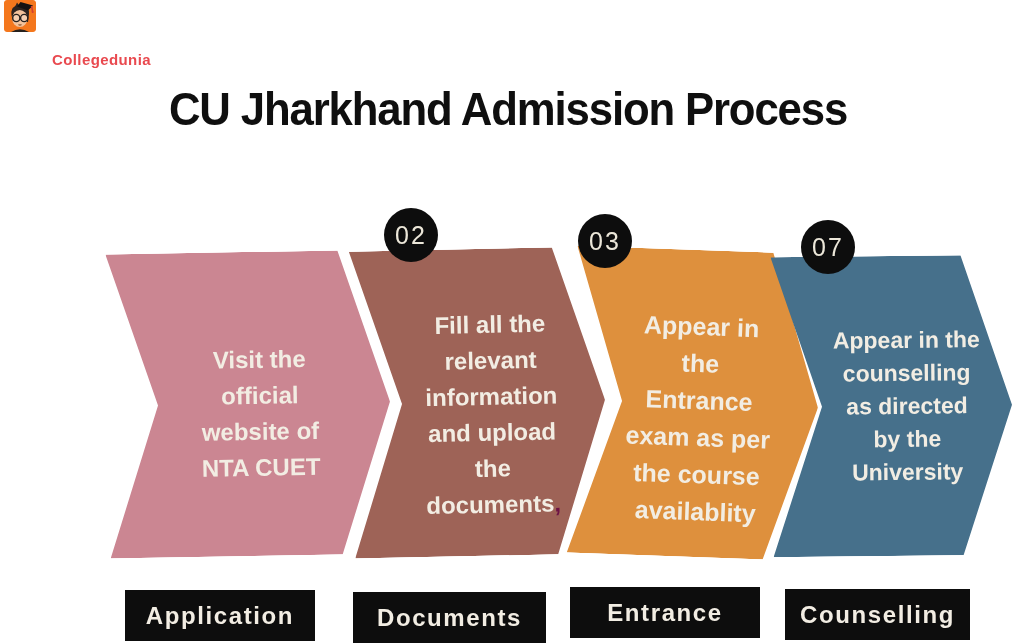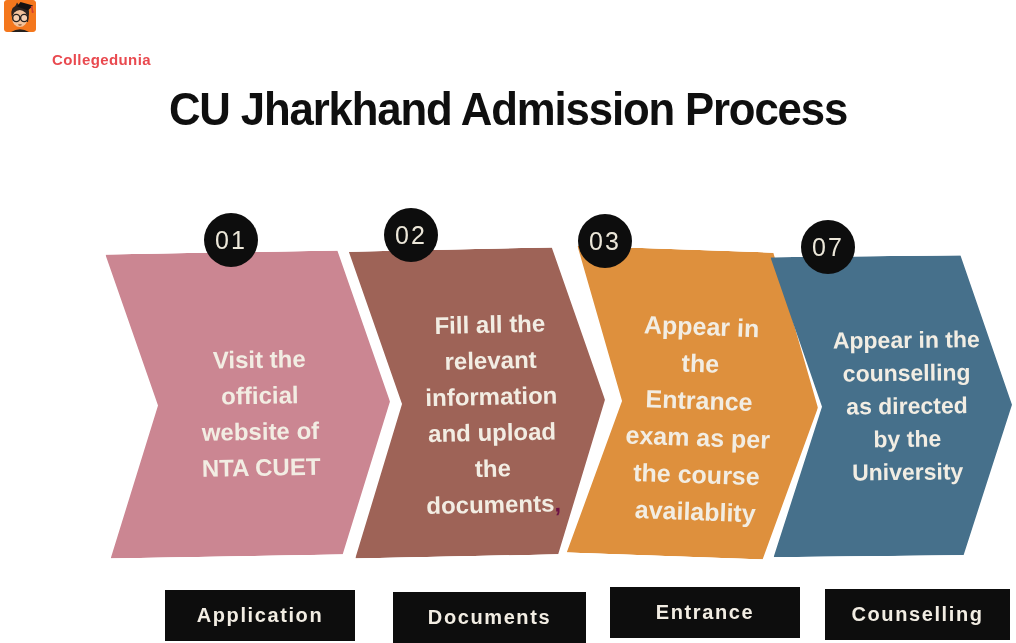--- a/index.html
+++ b/index.html
@@ -34,22 +34,22 @@
   .badge{position:absolute;width:54px;height:54px;border-radius:50%;background:#0d0d0d;
          color:#ece7d9;display:flex;align-items:center;justify-content:center;
          font-size:25px;letter-spacing:2px;font-weight:400;z-index:3;}
   .b1{left:204px;top:213px;}
   .b2{left:384px;top:208px;}
   .b3{left:578px;top:214px;}
   .b4{left:801px;top:220px;}
 
   
   .steplabel{position:absolute;background:#0d0d0d;color:#f2ede3;font-weight:bold;
-             font-size:20px;letter-spacing:1.6px;display:flex;align-items:center;
-             justify-content:center;margin-left:40px;}
+             font-size:24px;letter-spacing:1.6px;display:flex;align-items:center;
+             justify-content:center;}
   .l1{left:125px;top:590px;width:190px;height:51px;}
   .l2{left:353px;top:592px;width:193px;height:51px;}
   .l3{left:570px;top:587px;width:190px;height:51px;}
   .l4{left:785px;top:589px;width:185px;height:51px;}
 
   .comma{font-weight:bold;}
 </style>
 </head>
 <body>
 
@@ -110,21 +110,20 @@
   <div class="arrow a4" style="background-color: rgb(70, 112, 139);">
     <div class="txt">
       <div>Appear in the</div>
       <div>counselling</div>
       <div>as directed</div>
       <div>by the</div>
       <div>University</div>
     </div>
   </div>
 
-  <div class="badge b1">01</div>
   <div class="badge b2">02</div>
   <div class="badge b3">03</div>
   <div class="badge b4">07</div>
 
   <div class="steplabel l1">Application</div>
   <div class="steplabel l2">Documents</div>
   <div class="steplabel l3">Entrance</div>
   <div class="steplabel l4">Counselling</div>
 
 </div>

